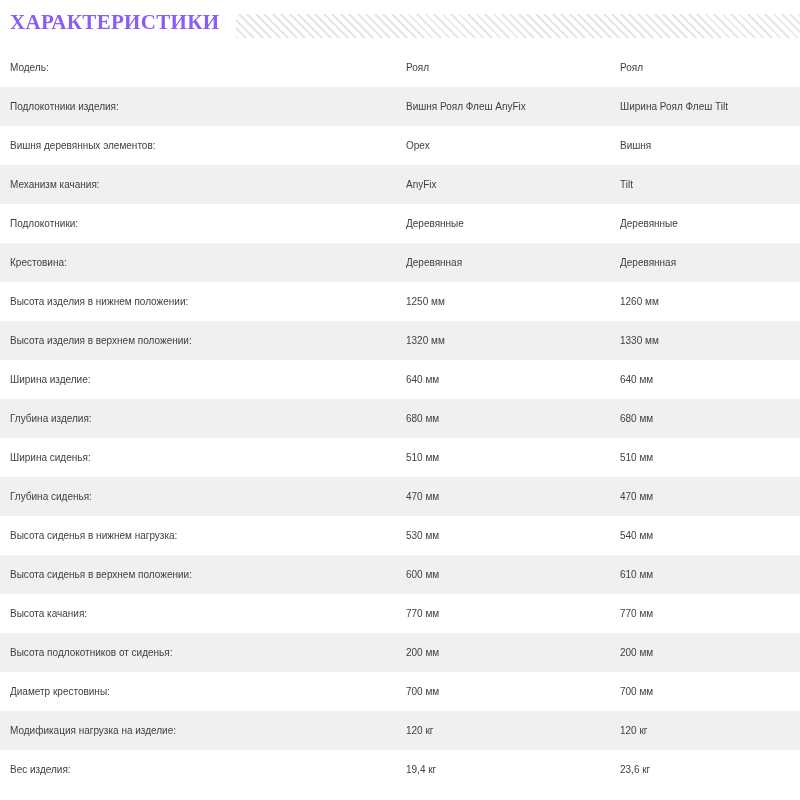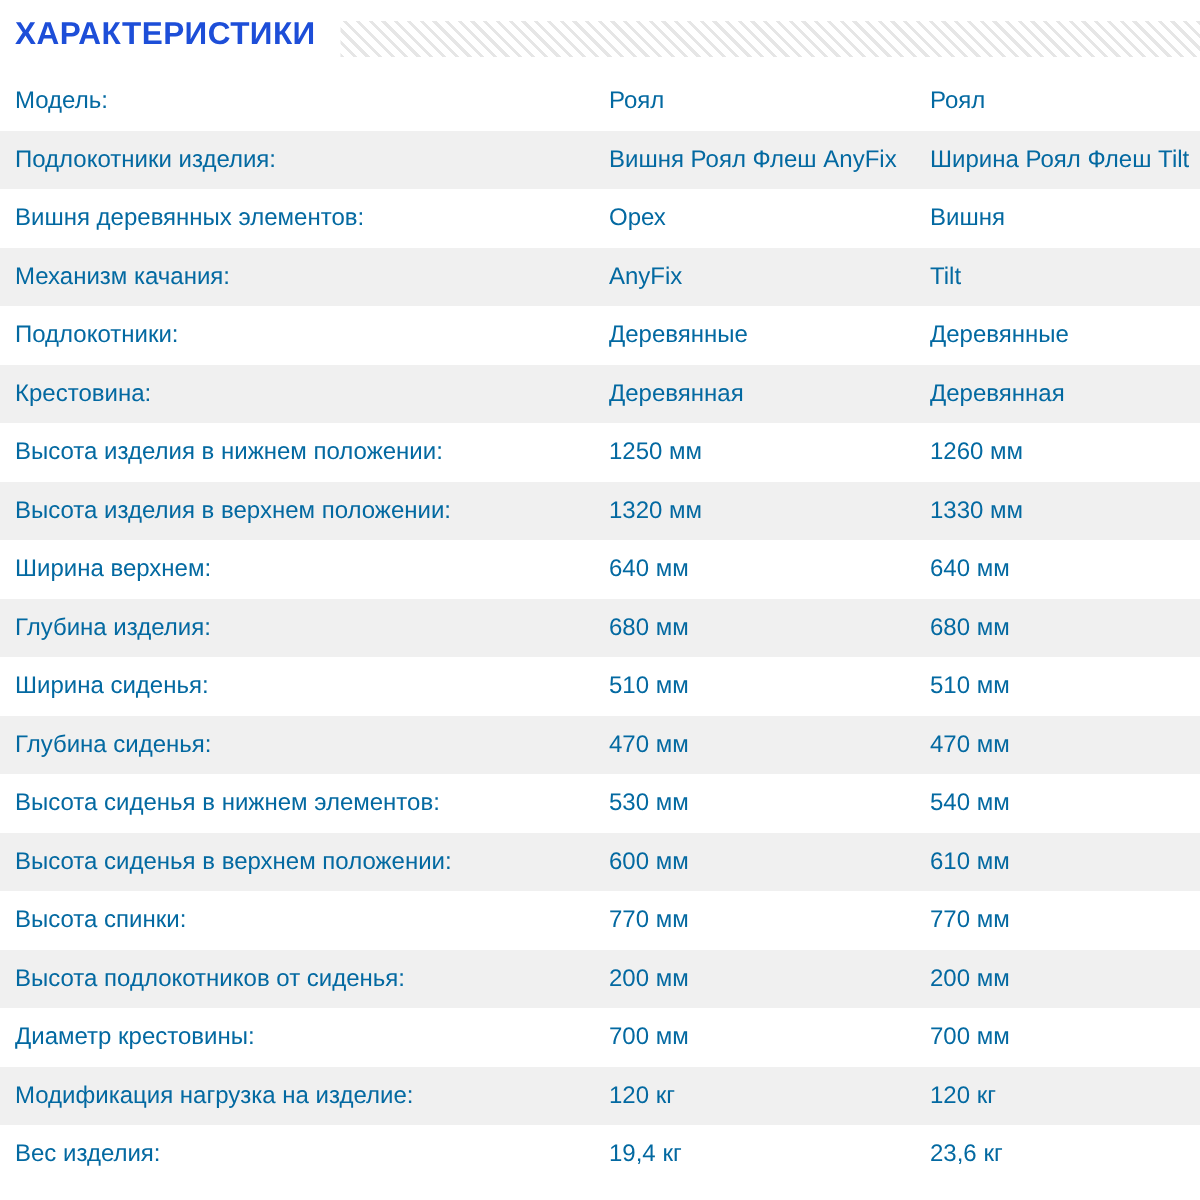--- a/index.html
+++ b/index.html
@@ -24,26 +24,27 @@
   
   .spec-header {
     position: relative;
     height: 48px;
     display: flex;
     align-items: flex-start;
   }
   .spec-title {
     font-size: 21px;
     font-weight: bold;
-    color: #1d4ed8;
+    color: #8b5cf6;
     letter-spacing: 0.3px;
     line-height: 1;
     padding: 12px 0 0 10px;
     white-space: nowrap;
     flex: 0 0 auto;
+    font-family: Liberation Serif, serif;
   }
   .header-hatch {
     flex: 1 1 auto;
     margin-left: 17px;
     margin-top: 14px;
     height: 24px;
     background-image: repeating-linear-gradient(
       45deg,
       #e6e6e6 0px,
       #e6e6e6 2px,
@@ -63,22 +64,22 @@
   }
   .spec-table tr.row-alt {
     background: #f0f0f0;
   }
   .spec-table tr.row-plain {
     background: #ffffff;
   }
   .spec-table td {
     padding: 0;
     vertical-align: middle;
-    font-size: 16px;
-    color: #0369a1;
+    font-size: 10px;
+    color: #404040;
     line-height: 1.2;
     white-space: nowrap;
     overflow: hidden;
   }
   td.cell-label {
     width: 394px;
     padding-left: 10px;
   }
   td.cell-v1 {
     width: 214px;
@@ -140,51 +141,51 @@
           <td class="cell-label"><span>Высота изделия в нижнем положении:</span></td>
           <td class="cell-v1"><span>1250 мм</span></td>
           <td class="cell-v2"><span>1260 мм</span></td>
         </tr>
         <tr class="row-alt">
           <td class="cell-label"><span>Высота изделия в верхнем положении:</span></td>
           <td class="cell-v1"><span>1320 мм</span></td>
           <td class="cell-v2"><span>1330 мм</span></td>
         </tr>
         <tr class="row-plain">
-          <td class="cell-label"><span>Ширина верхнем:</span></td>
+          <td class="cell-label"><span>Ширина изделие:</span></td>
           <td class="cell-v1"><span>640 мм</span></td>
           <td class="cell-v2"><span>640 мм</span></td>
         </tr>
         <tr class="row-alt">
           <td class="cell-label"><span>Глубина изделия:</span></td>
           <td class="cell-v1"><span>680 мм</span></td>
           <td class="cell-v2"><span>680 мм</span></td>
         </tr>
         <tr class="row-plain">
           <td class="cell-label"><span>Ширина сиденья:</span></td>
           <td class="cell-v1"><span>510 мм</span></td>
           <td class="cell-v2"><span>510 мм</span></td>
         </tr>
         <tr class="row-alt">
           <td class="cell-label"><span>Глубина сиденья:</span></td>
           <td class="cell-v1"><span>470 мм</span></td>
           <td class="cell-v2"><span>470 мм</span></td>
         </tr>
         <tr class="row-plain">
-          <td class="cell-label"><span>Высота сиденья в нижнем элементов:</span></td>
+          <td class="cell-label"><span>Высота сиденья в нижнем нагрузка:</span></td>
           <td class="cell-v1"><span>530 мм</span></td>
           <td class="cell-v2"><span>540 мм</span></td>
         </tr>
         <tr class="row-alt">
           <td class="cell-label"><span>Высота сиденья в верхнем положении:</span></td>
           <td class="cell-v1"><span>600 мм</span></td>
           <td class="cell-v2"><span>610 мм</span></td>
         </tr>
         <tr class="row-plain">
-          <td class="cell-label"><span>Высота спинки:</span></td>
+          <td class="cell-label"><span>Высота качания:</span></td>
           <td class="cell-v1"><span>770 мм</span></td>
           <td class="cell-v2"><span>770 мм</span></td>
         </tr>
         <tr class="row-alt">
           <td class="cell-label"><span>Высота подлокотников от сиденья:</span></td>
           <td class="cell-v1"><span>200 мм</span></td>
           <td class="cell-v2"><span>200 мм</span></td>
         </tr>
         <tr class="row-plain">
           <td class="cell-label"><span>Диаметр крестовины:</span></td>

